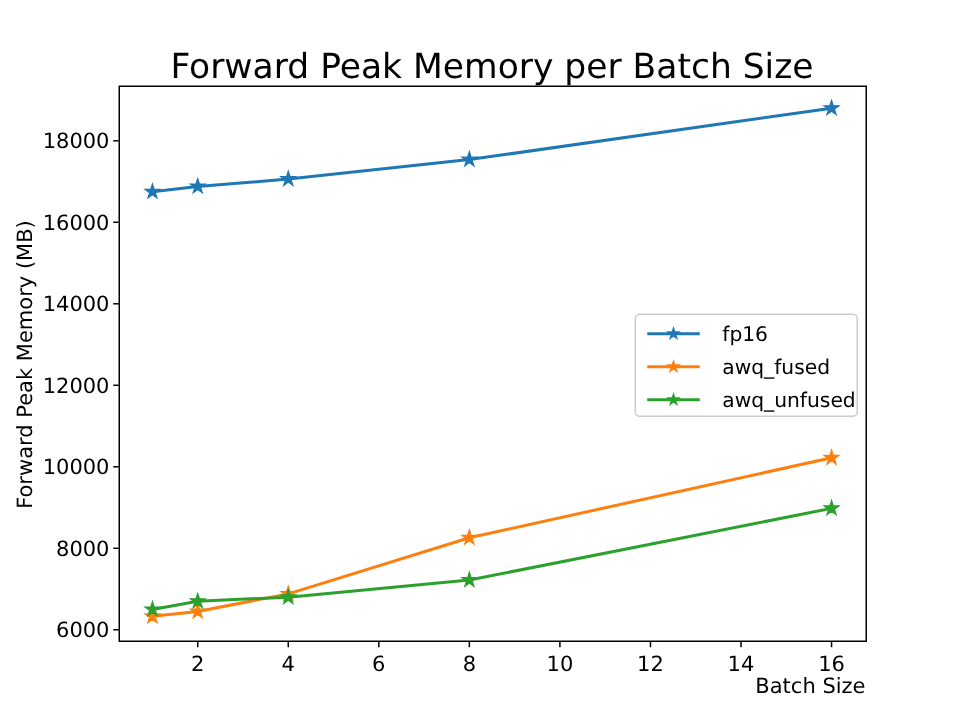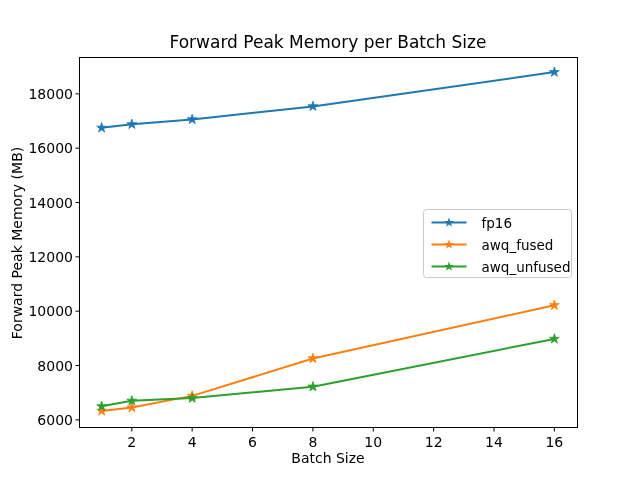--- a/index.html
+++ b/index.html
@@ -11,29 +11,29 @@
     font-family: "DejaVu Sans", sans-serif;
     color: #000000;
     overflow: hidden;
   }
   #chart-title {
     position: absolute;
     left: 79px;
     width: 498px;
     top: 32px;
     text-align: center;
-    font-size: 17px;
+    font-size: 23px;
     color: #000000;
   }
   #x-axis-label {
     position: absolute;
     left: 79px;
     width: 498px;
     top: 450px;
-    text-align: center;
+    text-align: right;
     font-size: 14px;
     color: #000000;
   }
   #y-axis-label {
     position: absolute;
     left: 17px;
     top: 243px;
     transform: translate(-50%, -50%) rotate(-90deg);
     white-space: nowrap;
     font-size: 14px;

